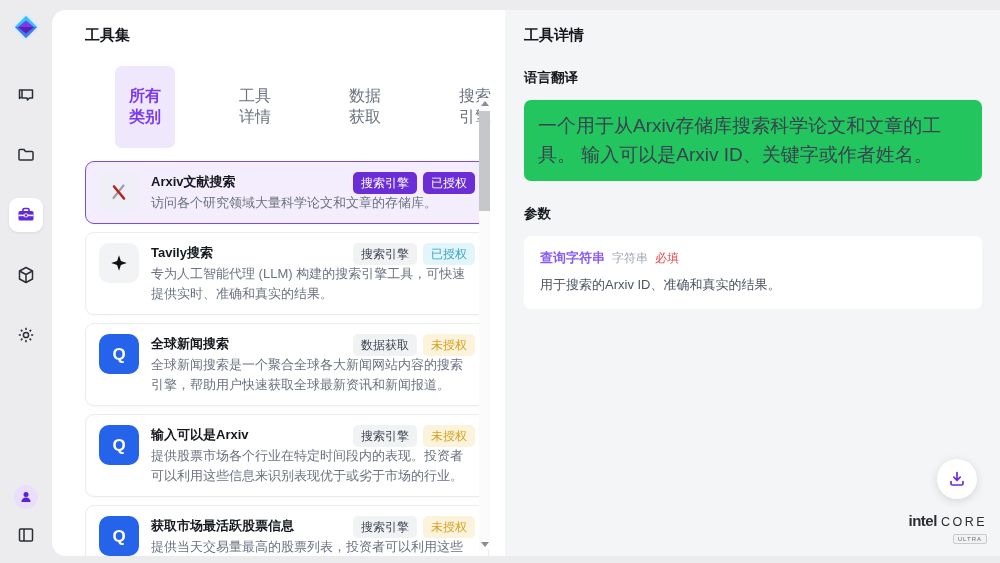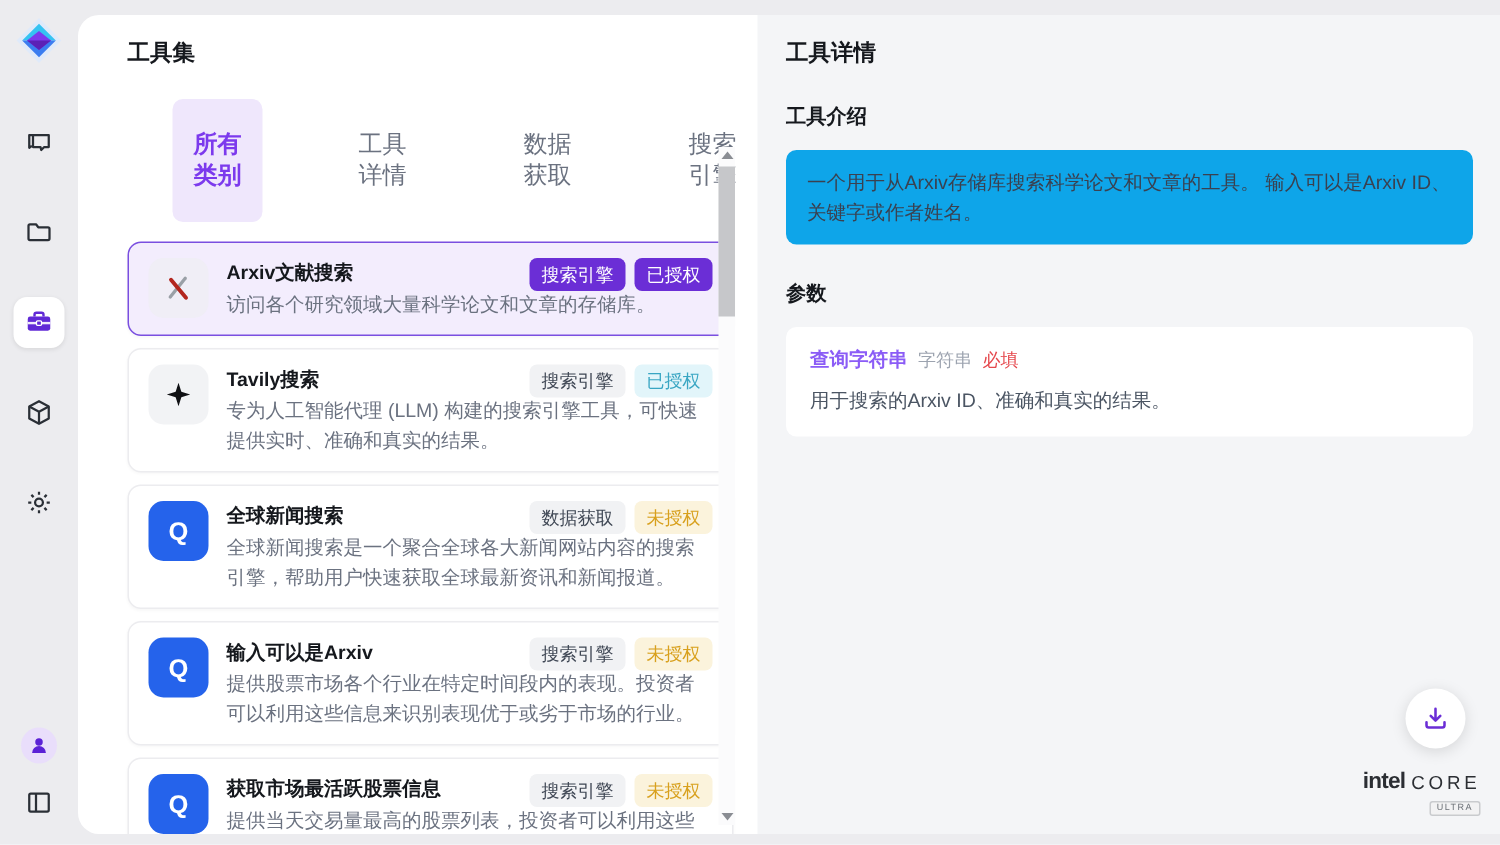--- a/index.html
+++ b/index.html
@@ -51,21 +51,21 @@
   .sb-arrow.down { bottom:0; }
   .sb-arrow span { display:block; width:0; height:0; border-left:4px solid transparent; border-right:4px solid transparent; }
   .sb-arrow.up span { border-bottom:5px solid #8a8d93; }
   .sb-arrow.down span { border-top:5px solid #8a8d93; }
   .sb-thumb { position:absolute; left:0; top:13px; width:11px; height:100px; background:#c6c7ca; }
 
   
   .detail-pane { flex:1; background:#f4f5f7; padding:16px 18px 0 19px; position:relative; }
   .detail-title { font-size:15px; font-weight:bold; color:#15181d; }
   .section-h { font-size:13.5px; font-weight:bold; color:#15181d; margin-top:24px; }
-  .intro-box { margin-top:13px; background:#0ea5e9; border-radius:7px; padding:12px 14px; font-size:13px; color:#3a4150; line-height:1.5; }
+  .intro-box { margin-top:13px; background:#22c55e; border-radius:7px; padding:12px 14px; font-size:19px; color:#3a4150; line-height:1.5; }
   .param-box { margin-top:13px; background:#ffffff; border-radius:7px; padding:13px 16px 15px; }
   .param-head { display:flex; align-items:baseline; gap:7px; }
   .param-name { font-size:13px; font-weight:bold; color:#8b5cf6; }
   .param-type { font-size:12px; color:#9ca3af; }
   .param-required { font-size:12px; color:#e5484d; }
   .param-desc { margin-top:9px; font-size:13px; color:#4b5563; }
 
   
   .fab { position:absolute; right:23px; bottom:57px; width:40px; height:40px; border-radius:50%; border:none; background:#ffffff; box-shadow:0 2px 10px rgba(0,0,0,.13); display:flex; align-items:center; justify-content:center; cursor:pointer; }
   .intel { position:absolute; right:13px; bottom:12px; text-align:right; color:#2b2e33; line-height:1; }
@@ -251,21 +251,21 @@
         <div class="sb-thumb"></div>
         <div class="sb-arrow down">
             <span></span>
           </div>
       </div>
     </section>
 
     <section class="detail-pane">
       <h2 class="detail-title">工具详情</h2>
 
-      <h3 class="section-h">工具介绍</h3>
+      <h3 class="section-h">语言翻译</h3>
       <div class="intro-box">一个用于从Arxiv存储库搜索科学论文和文章的工具。 输入可以是Arxiv ID、关键字或作者姓名。</div>
 
       <h3 class="section-h">参数</h3>
       <div class="param-box">
         <div class="param-head">
           <span class="param-name">查询字符串</span>
           <span class="param-type">字符串</span>
           <span class="param-required">必填</span>
         </div>
         <div class="param-desc">用于搜索的Arxiv ID、准确和真实的结果。</div>

